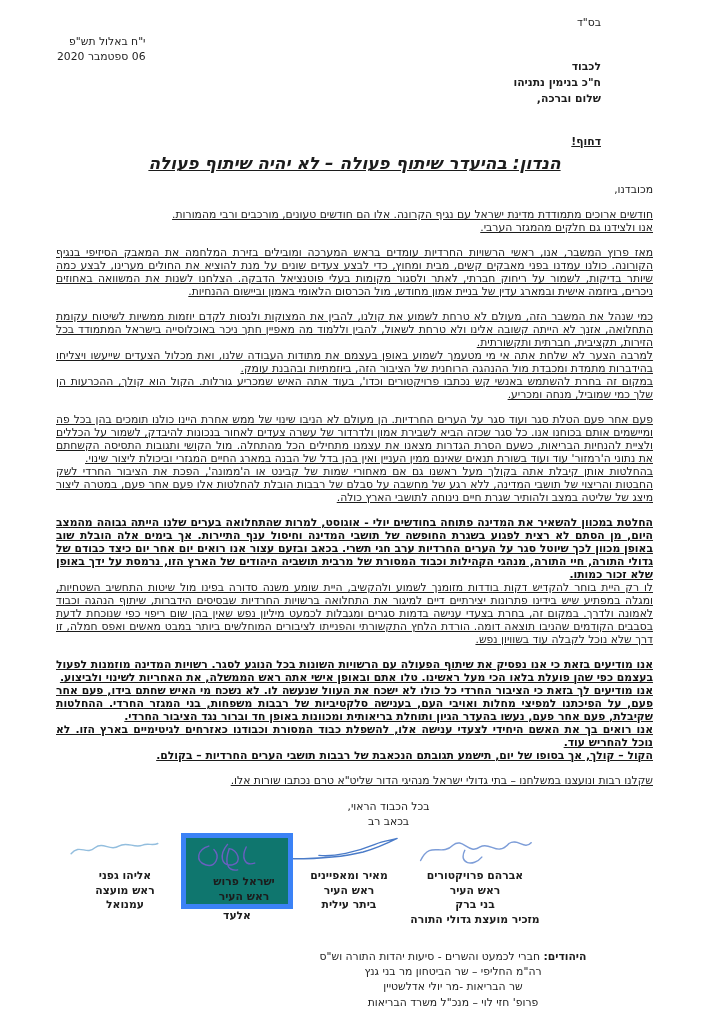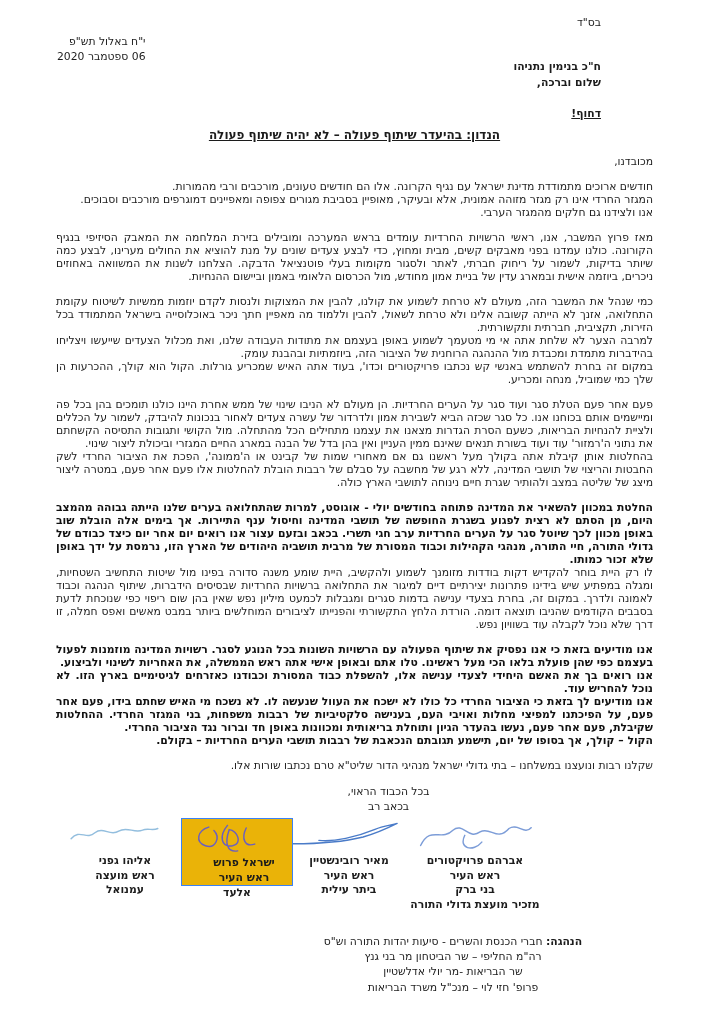--- a/index.html
+++ b/index.html
@@ -17,84 +17,84 @@
     padding:16px 56px 0 56px;
     overflow:hidden;
   }
   .bsd { margin-left:52px; margin-right:52px; text-align:right; }
   .date-block {
     position:absolute; top:34px; left:57px;
     text-align:right; line-height:15px; direction:rtl;
   }
   .recipient { margin-top:30px; margin-right:52px; font-weight:bold; line-height:16px; }
   .urgent {
-    margin-top:16px; margin-right:52px;
+    margin-top:28px; margin-right:52px;
     font-weight:bold; text-decoration:underline;
   }
   .subject {
     margin-top:9px; text-align:center;
-    font-weight:bold; font-size:12px; text-decoration:underline;
+    font-weight:bold; font-size:17px; text-decoration:underline;font-style:italic;
   }
   .salutation { margin-top:13px; }
-  .body { margin-top:1px; }
+  .body { margin-top:1px;text-decoration:underline; }
   .para { text-align:justify; line-height:13px; }
   .para.spaced { margin-top:12px; }
   .para.bold { font-weight:bold; color:#111; }
   .closing { margin-top:12px; text-align:center; line-height:15px; position:relative; right:-34px; }
   .sig-row {
     display:flex; justify-content:space-between;
     padding:2px 108px 0 52px;
     margin-top:2px;
   }
   .sig-col { text-align:center; font-weight:bold; line-height:14.5px; width:140px; flex:0 0 auto; }
   .sig-col.narrow { width:112px; }
   .sig-scribble { height:36px; display:flex; align-items:flex-end; justify-content:center; }
   .sig-scribble svg { width:120px; height:34px; overflow:visible; }
-  .sig-box { border:1px solid #3b82f6; background:#eab308; padding:1px 4px 0 18px; }
+  .sig-box { border:5px solid #3b82f6; background:#0f766e; padding:1px 4px 0 18px; }
   .copies { width:380px; margin:22px 10px 0 auto; text-align:center; line-height:15.2px; }
   .bold { font-weight:bold; }
 </style>
 </head>
 <body>
 
 <div class="page">
 
   <div class="bsd">בס"ד</div>
 
   <div class="date-block">
     <div>י"ח באלול תש"פ</div>
     <div>06 ספטמבר 2020</div>
   </div>
 
   <div class="recipient">
+      <div>לכבוד</div>
       <div>ח"כ בנימין נתניהו</div>
       <div>שלום וברכה,</div>
     </div>
 
   <div class="urgent">דחוף!</div>
 
   <div class="subject">הנדון: בהיעדר שיתוף פעולה – לא יהיה שיתוף פעולה</div>
 
   <div class="salutation">מכובדנו,</div>
 
   <div class="body">
       <p class="para spaced">חודשים ארוכים מתמודדת מדינת ישראל עם נגיף הקרונה. אלו הם חודשים טעונים, מורכבים ורבי מהמורות.</p>
-      <p class="para">המגזר החרדי אינו רק מגזר מזוהה אמונית, אלא ובעיקר, מאופיין בסביבת מגורים צפופה ומאפיינים דמוגרפים מורכבים וסבוכים.</p>
       <p class="para">אנו ולצידנו גם חלקים מהמגזר הערבי.</p>
       <p class="para spaced">מאז פרוץ המשבר, אנו, ראשי הרשויות החרדיות עומדים בראש המערכה ומובילים בזירת המלחמה את המאבק הסיזיפי בנגיף הקורונה. כולנו עמדנו בפני מאבקים קשים, מבית ומחוץ, כדי לבצע צעדים שונים על מנת להוציא את החולים מערינו, לבצע כמה שיותר בדיקות, לשמור על ריחוק חברתי, לאתר ולסגור מקומות בעלי פוטנציאל הדבקה. הצלחנו לשנות את המשוואה באחוזים ניכרים, ביוזמה אישית ובמארג עדין של בניית אמון מחודש, מול הכרסום הלאומי באמון וביישום ההנחיות.</p>
       <p class="para spaced">כמי שנהל את המשבר הזה, מעולם לא טרחת לשמוע את קולנו, להבין את המצוקות ולנסות לקדם יוזמות ממשיות לשיטוח עקומת התחלואה, אזנך לא הייתה קשובה אלינו ולא טרחת לשאול, להבין וללמוד מה מאפיין חתך ניכר באוכלוסייה בישראל המתמודד בכל הזירות, תקציבית, חברתית ותקשורתית.</p>
       <p class="para">למרבה הצער לא שלחת אתה אי מי מטעמך לשמוע באופן בעצמם את מתודות העבודה שלנו, ואת מכלול הצעדים שייעשו ויצליחו בהידברות מתמדת ומכבדת מול ההנהגה הרוחנית של הציבור הזה, ביוזמתיות ובהבנת עומק.</p>
       <p class="para">במקום זה בחרת להשתמש באנשי קש נכתבו פרויקטורים וכדו', בעוד אתה האיש שמכריע גורלות. הקול הוא קולך, ההכרעות הן שלך כמי שמוביל, מנחה ומכריע.</p>
       <p class="para spaced">פעם אחר פעם הטלת סגר ועוד סגר על הערים החרדיות. הן מעולם לא הניבו שינוי של ממש אחרת היינו כולנו תומכים בהן בכל פה ומיישמים אותם בכוחנו אנו. כל סגר שכזה הביא לשבירת אמון ולדרדור של עשרה צעדים לאחור בנכונות להיבדק, לשמור על הכללים ולציית להנחיות הבריאות, כשעם הסרת הגדרות מצאנו את עצמנו מתחילים הכל מהתחלה. מול הקושי ותגובות התסיסה הקשחתם את נתוני ה'רמזור' עוד ועוד בשורת תנאים שאינם ממין העניין ואין בהן בדל של הבנה במארג החיים המגזרי וביכולת ליצור שינוי.</p>
       <p class="para">בהחלטות אותן קיבלת אתה בקולך מעל ראשנו גם אם מאחורי שמות של קבינט או ה'ממונה', הפכת את הציבור החרדי לשק החבטות והריצוי של תושבי המדינה, ללא רגע של מחשבה על סבלם של רבבות הובלת להחלטות אלו פעם אחר פעם, במטרה ליצור מיצג של שליטה במצב ולהותיר שגרת חיים נינוחה לתושבי הארץ כולה.</p>
       <p class="para bold spaced">החלטת במכוון להשאיר את המדינה פתוחה בחודשים יולי - אוגוסט, למרות שהתחלואה בערים שלנו הייתה גבוהה מהמצב היום, מן הסתם לא רצית לפגוע בשגרת החופשה של תושבי המדינה וחיסול ענף התיירות. אך בימים אלה הובלת שוב באופן מכוון לכך שיוטל סגר על הערים החרדיות ערב חגי תשרי. בכאב ובזעם עצור אנו רואים יום אחר יום כיצד כבודם של גדולי התורה, חיי התורה, מנהגי הקהילות וכבוד המסורת של מרבית תושביה היהודים של הארץ הזו, נרמסת על ידך באופן שלא זכור כמותו.</p>
       <p class="para">לו רק היית בוחר להקדיש דקות בודדות מזומנך לשמוע ולהקשיב, היית שומע משנה סדורה בפינו מול שיטות התחשיב השטחיות, ומגלה במפתיע שיש בידינו פתרונות יצירתיים דיים למיגור את התחלואה ברשויות החרדיות שבסיסים הידברות, שיתוף הנהגה וכבוד לאמונה ולדרך. במקום זה, בחרת בצעדי ענישה בדמות סגרים ומגבלות לכמעט מיליון נפש שאין בהן שום ריפוי כפי שנוכחת לדעת בסבבים הקודמים שהניבו תוצאה דומה. הורדת הלחץ התקשורתי והפנייתו לציבורים המוחלשים ביותר במבט מאשים ואפס חמלה, זו דרך שלא נוכל לקבלה עוד בשוויון נפש.</p>
       <p class="para bold spaced">אנו מודיעים בזאת כי אנו נפסיק את שיתוף הפעולה עם הרשויות השונות בכל הנוגע לסגר. רשויות המדינה מוזמנות לפעול בעצמם כפי שהן פועלת בלאו הכי מעל ראשינו. טלו אתם ובאופן אישי אתה ראש הממשלה, את האחריות לשינוי ולביצוע.</p>
+      <p class="para bold">אנו מודיעים לך בזאת כי הציבור החרדי כל כולו לא ישכח את העוול שנעשה לו. לא נשכח מי האיש שחתם בידו, פעם אחר פעם, על הפיכתנו למפיצי מחלות ואויבי העם, בענישה סלקטיביות של רבבות משפחות, בני המגזר החרדי. ההחלטות שקיבלת, פעם אחר פעם, נעשו בהעדר הגיון ותוחלת בריאותית ומכוונות באופן חד וברור נגד הציבור החרדי.</p>
       <p class="para bold">אנו רואים בך את האשם היחידי לצעדי ענישה אלו, להשפלת כבוד המסורת וכבודנו כאזרחים לגיטימיים בארץ הזו. לא נוכל להחריש עוד.</p>
-      <p class="para bold">אנו מודיעים לך בזאת כי הציבור החרדי כל כולו לא ישכח את העוול שנעשה לו. לא נשכח מי האיש שחתם בידו, פעם אחר פעם, על הפיכתנו למפיצי מחלות ואויבי העם, בענישה סלקטיביות של רבבות משפחות, בני המגזר החרדי. ההחלטות שקיבלת, פעם אחר פעם, נעשו בהעדר הגיון ותוחלת בריאותית ומכוונות באופן חד וברור נגד הציבור החרדי.</p>
       <p class="para bold">הקול – קולך, אך בסופו של יום, תישמע תגובתם הנכאבת של רבבות תושבי הערים החרדיות – בקולם.</p>
       <p class="para spaced">שקלנו רבות ונועצנו במשלחנו – בתי גדולי ישראל מנהיגי הדור שליט"א טרם נכתבו שורות אלו.</p>
     </div>
 
   <div class="closing">
     <div>בכל הכבוד הראוי,</div>
     <div>בכאב רב</div>
   </div>
 
   <div class="sig-row">
@@ -108,21 +108,21 @@
         <div>ראש העיר</div>
         <div>בני ברק</div>
         <div>מזכיר מועצת גדולי התורה</div>
       </div>
       <div class="sig-col narrow">
         <div class="sig-scribble">
           <svg viewBox="0 0 140 40" fill="none">
             <path d="M4 28 C30 28 62 26 86 20 C104 15 116 9 126 4 M34 24 C52 26 78 20 100 11 C110 7 120 6 126 4" stroke="#4a7bc8" stroke-width="1.7" stroke-linecap="round"></path>
           </svg>
         </div>
-        <div>מאיר רובינשטיין</div>
+        <div>מאיר ומאפיינים</div>
         <div>ראש העיר</div>
         <div>ביתר עילית</div>
       </div>
       <div class="sig-col narrow">
         <div class="sig-box">
           <div class="sig-scribble">
             <svg viewBox="0 0 140 40" fill="none">
               <path d="M28 6 C14 10 12 24 24 28 C36 32 42 18 34 10 M50 4 C40 16 42 30 56 28 C68 26 62 10 52 9 C46 26 50 36 62 34 M72 7 C66 19 70 30 82 26" stroke="#6a5fc0" stroke-width="1.7" stroke-linecap="round"></path>
             </svg>
           </div>
@@ -138,21 +138,21 @@
           </svg>
         </div>
         <div>אליהו גפני</div>
         <div>ראש מועצה</div>
         <div>עמנואל</div>
       </div>
     </div>
 
   <div class="copies">
     <div class="copies-first">
-      <span class="bold">הנהגה:</span>
-      <span>חברי הכנסת והשרים - סיעות יהדות התורה וש"ס</span>
+      <span class="bold">היהודים:</span>
+      <span>חברי לכמעט והשרים - סיעות יהדות התורה וש"ס</span>
     </div>
   <div>רה"מ החליפי – שר הביטחון מר בני גנץ</div>
       <div>שר הבריאות -מר יולי אדלשטיין</div>
       <div>פרופ' חזי לוי – מנכ"ל משרד הבריאות</div>
     </div>
 
 </div>
 
 </body></html>

